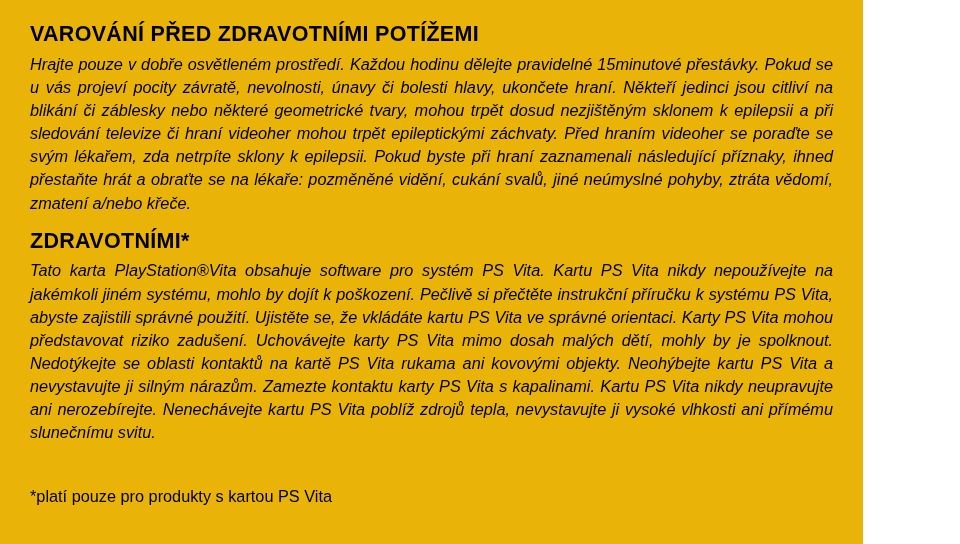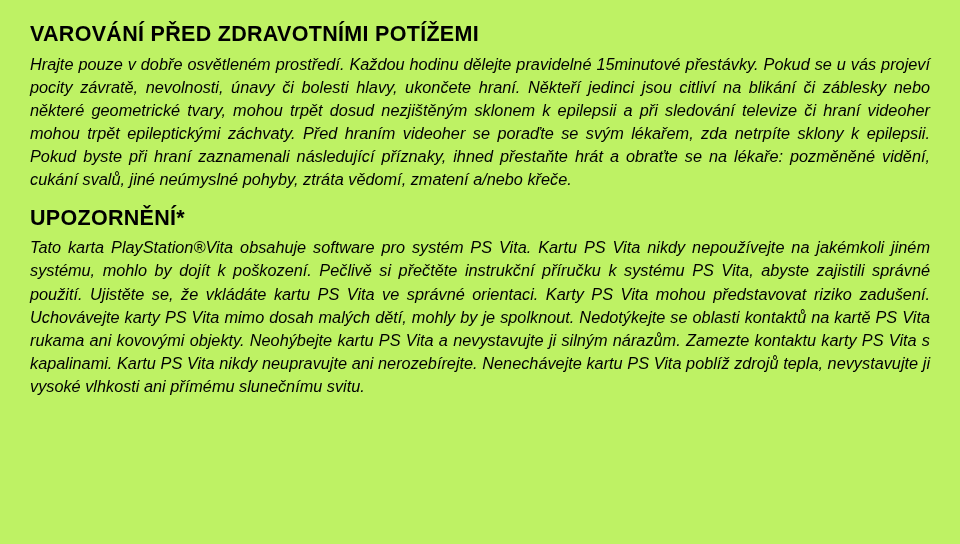--- a/index.html
+++ b/index.html
@@ -9,24 +9,24 @@
   }
   body {
     width: 960px;
     height: 544px;
     overflow: hidden;
     font-family: "Liberation Sans", sans-serif;
     color: #000000;
   }
   .page {
     box-sizing: border-box;
-    width: 960px;
+    width: 863px;
     height: 544px;
     padding: 22px 30px 0 30px;
-    background: #bef264;
+    background: #eab308;
   }
   .section {
     margin: 0;
   }
   .section + .section {
     margin-top: 14px;
   }
   h1.heading {
     font-size: 21.5px;
     font-weight: bold;
@@ -57,18 +57,19 @@
 <body>
 
 <div class="page">
 
   <section class="section">
     <h1 class="heading">VAROVÁNÍ PŘED ZDRAVOTNÍMI POTÍŽEMI</h1>
     <p class="body-text last-line-left">Hrajte pouze v dobře osvětleném prostředí. Každou hodinu dělejte pravidelné 15minutové přestávky. Pokud se u vás projeví pocity závratě, nevolnosti, únavy či bolesti hlavy, ukončete hraní. Někteří jedinci jsou citliví na blikání či záblesky nebo některé geometrické tvary, mohou trpět dosud nezjištěným sklonem k epilepsii a při sledování televize či hraní videoher mohou trpět epileptickými záchvaty. Před hraním videoher se poraďte se svým lékařem, zda netrpíte sklony k epilepsii. Pokud byste při hraní zaznamenali následující příznaky, ihned přestaňte hrát a obraťte se na lékaře: pozměněné vidění, cukání svalů, jiné neúmyslné pohyby, ztráta vědomí, zmatení a/nebo křeče.</p>
   </section>
 
   <section class="section">
-    <h1 class="heading">UPOZORNĚNÍ*</h1>
+    <h1 class="heading">ZDRAVOTNÍMI*</h1>
     <p class="body-text last-line-left">Tato karta PlayStation®Vita obsahuje software pro systém PS Vita. Kartu PS Vita nikdy nepoužívejte na jakémkoli jiném systému, mohlo by dojít k poškození. Pečlivě si přečtěte instrukční příručku k systému PS Vita, abyste zajistili správné použití. Ujistěte se, že vkládáte kartu PS Vita ve správné orientaci. Karty PS Vita mohou představovat riziko zadušení. Uchovávejte karty PS Vita mimo dosah malých dětí, mohly by je spolknout. Nedotýkejte se oblasti kontaktů na kartě PS Vita rukama ani kovovými objekty. Neohýbejte kartu PS Vita a nevystavujte ji silným nárazům. Zamezte kontaktu karty PS Vita s kapalinami. Kartu PS Vita nikdy neupravujte ani nerozebírejte. Nenechávejte kartu PS Vita poblíž zdrojů tepla, nevystavujte ji vysoké vlhkosti ani přímému slunečnímu svitu.</p>
   </section>
 
+  <p class="footnote">*platí pouze pro produkty s kartou PS Vita</p>
 
 </div>
 
 </body></html>

